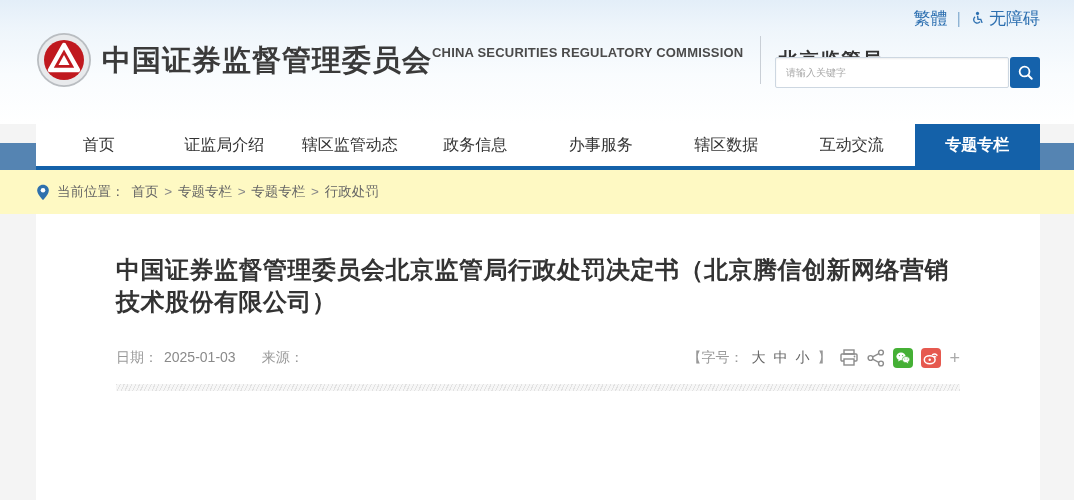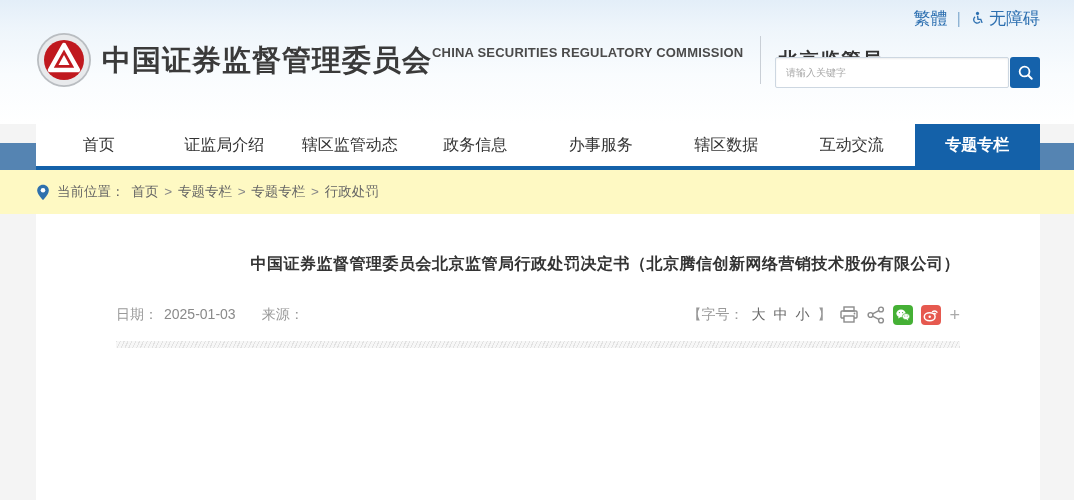--- a/index.html
+++ b/index.html
@@ -38,21 +38,21 @@
   .nav-item.active { background:#1461a9; color:#fff; font-weight:bold; }
 
   
   .crumb-bar { display:flex; align-items:center; padding:13px 36px 13px 36px; gap:7px;
     font-size:13.5px; color:#666; background:#fef9c3; }
   .bc-link { color:#666; text-decoration:none; cursor:pointer; }
   .bc-sep { color:#888; margin:0 2px; }
 
   
   .card { margin:0 34px 0 36px; background:#fff; height:292px; padding:40px 80px 0 80px; overflow:hidden; }
-  .art-title { text-align:right; font-size:16px; font-weight:bold; color:#333;
+  .art-title { text-align:left; font-size:24px; font-weight:bold; color:#333;
     margin-bottom:30px; letter-spacing:0.5px; }
   .meta-row { display:flex; justify-content:space-between; align-items:center;
     font-size:14px; color:#999; margin-bottom:16px; }
   .meta-left span { margin-right:6px; }
   .meta-date { color:#8a8a8a; margin-right:26px !important; }
   .meta-right { display:flex; align-items:center; gap:8px;text-align:center; }
   .fs-btn { color:#666; cursor:pointer; }
   .icon-btn { display:inline-flex; align-items:center; justify-content:center; cursor:pointer; }
   .sq { width:20px; height:20px; border-radius:4px; }
   .plus { font-size:18px; color:#aaa; cursor:pointer; line-height:1; }

